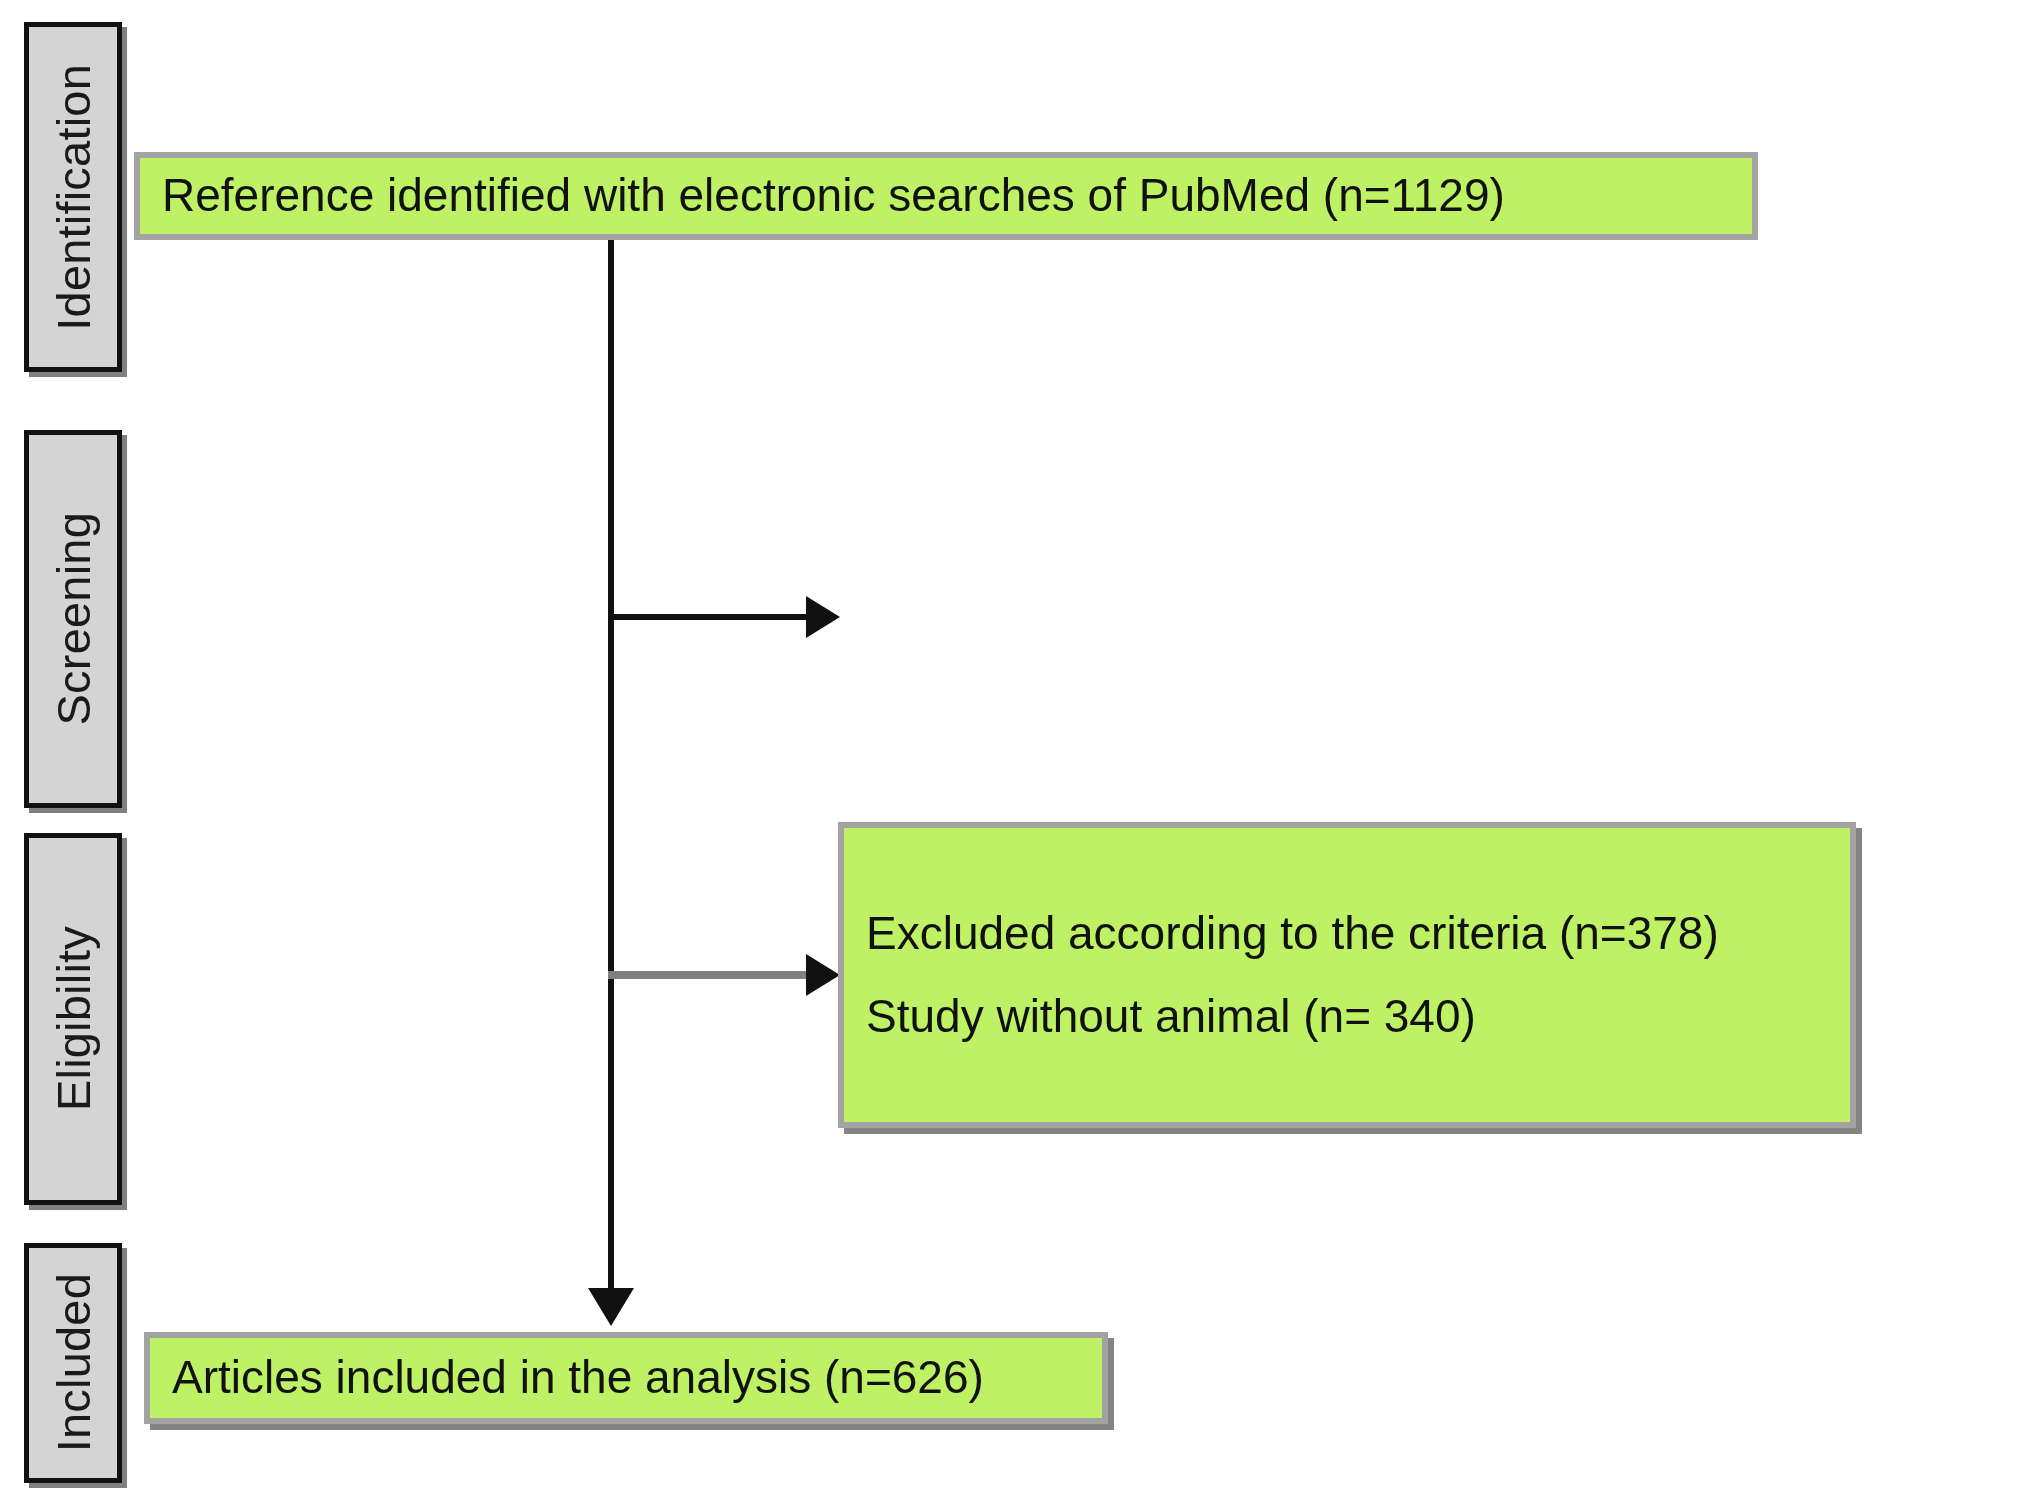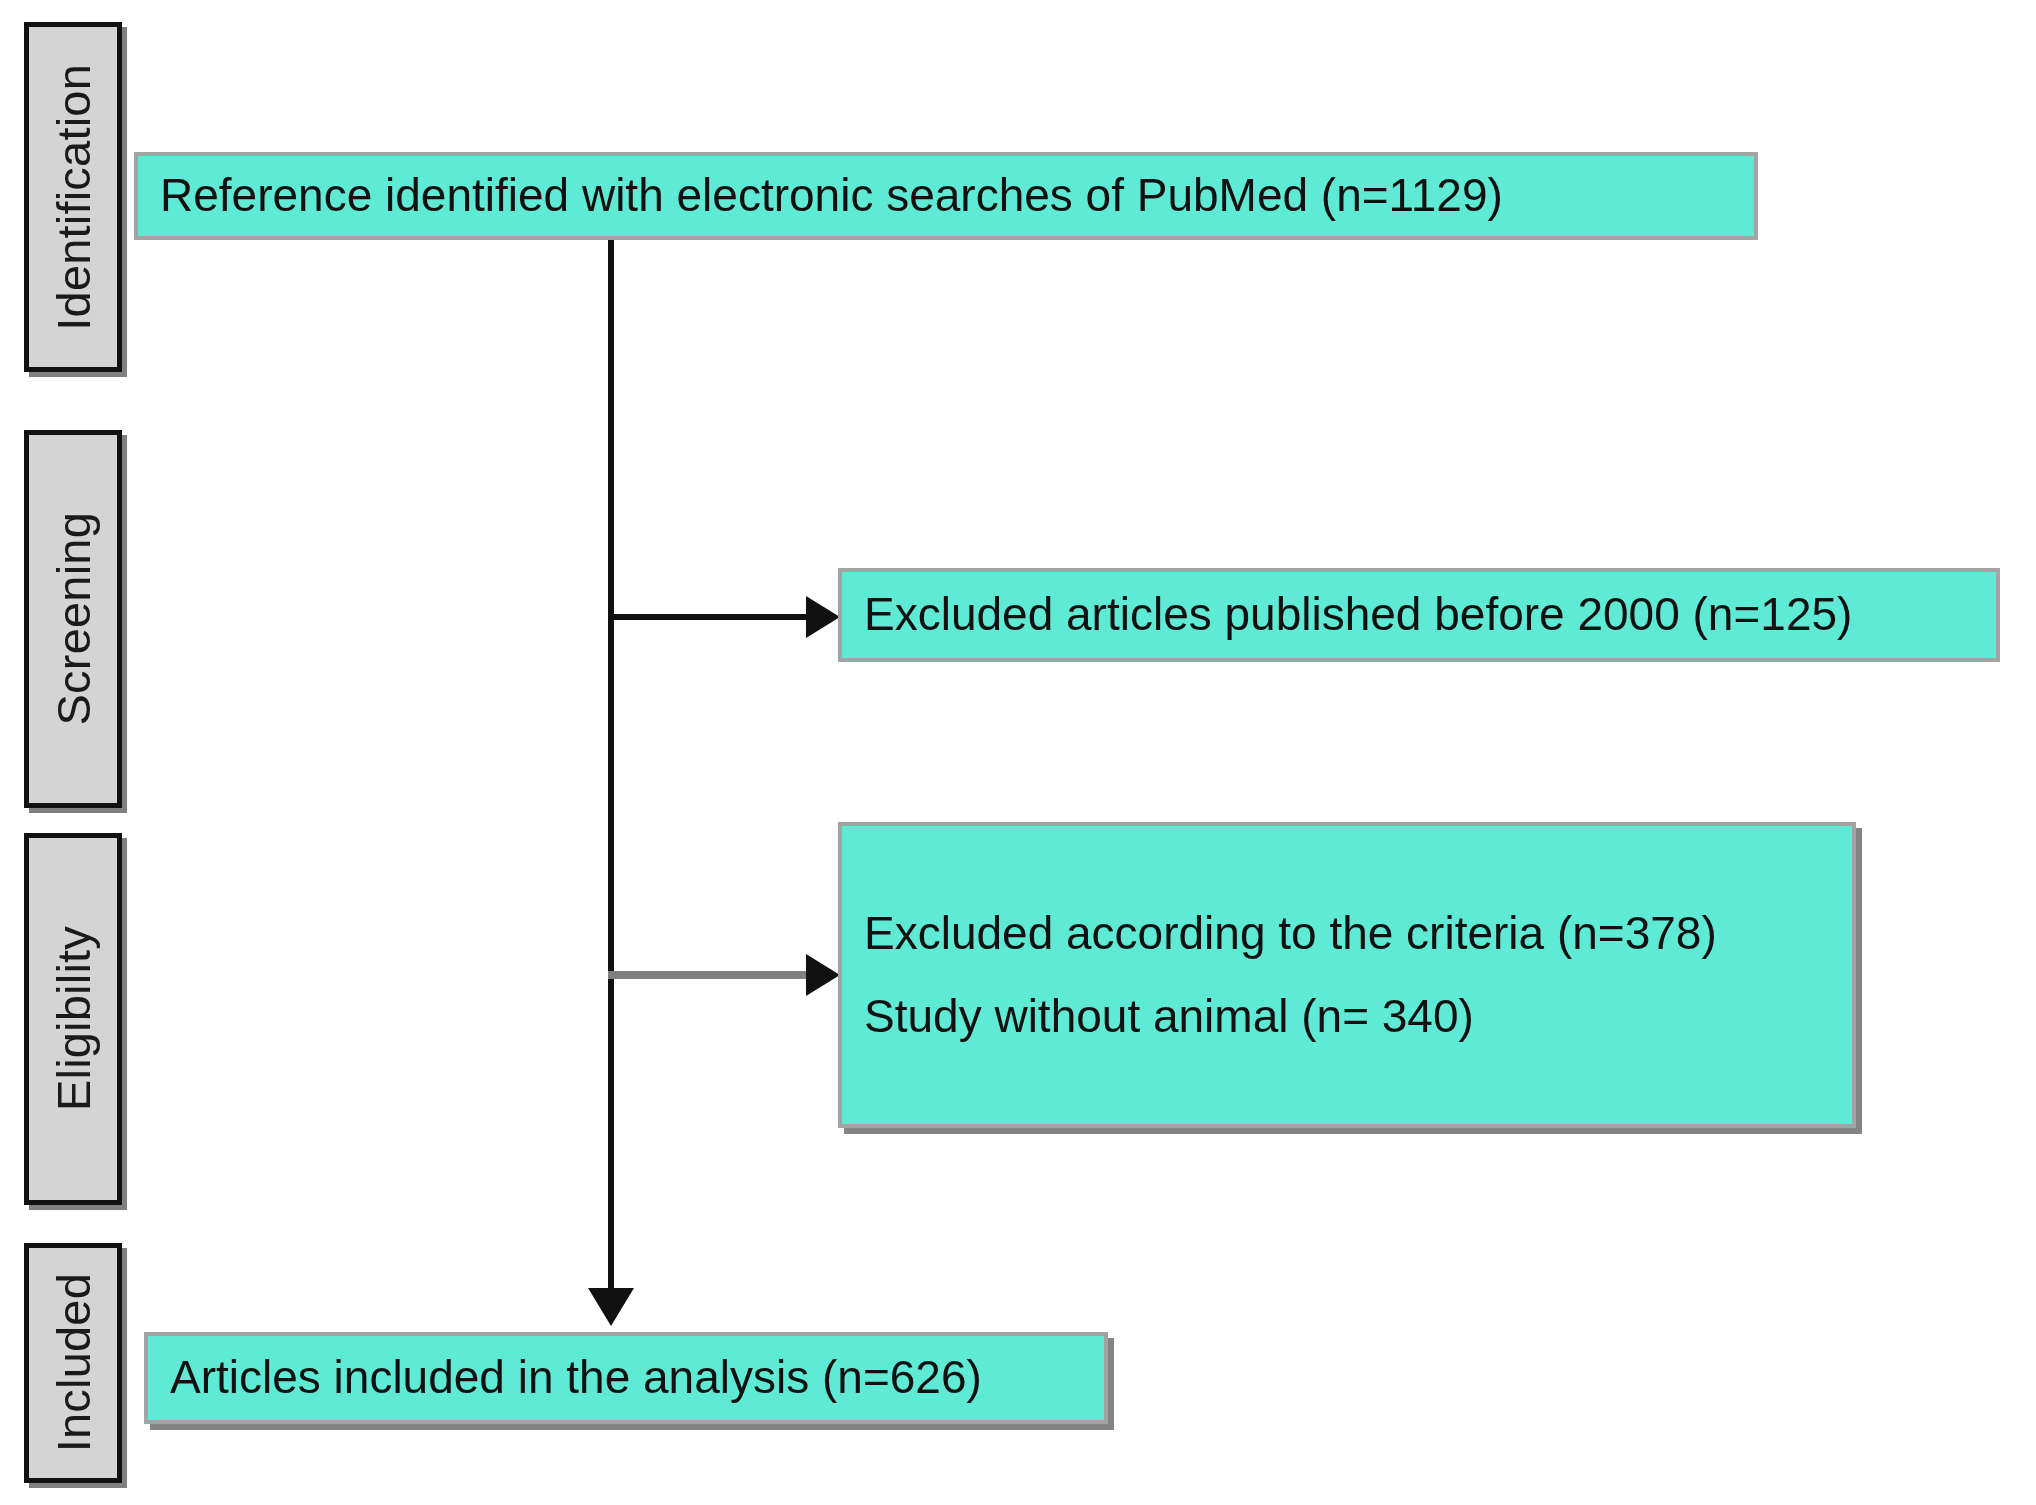--- a/index.html
+++ b/index.html
@@ -36,22 +36,22 @@
     line-height: 1;
     color: #1a1a1a;
     letter-spacing: 0.2px;
     white-space: nowrap;
     font-family: "Liberation Sans", sans-serif;
   }
 
   
   .node-box {
     position: absolute;
-    background: #5eead4;
-    border: 4px solid #a3a3a3;
+    background: #bef264;
+    border: 6px solid #a3a3a3;
     box-sizing: border-box;
     display: flex;
     flex-direction: column;
     justify-content: center;
     padding: 6px 20px 6px 22px;
   }
   .node-box.shadowed {
     box-shadow: 6px 6px 0 0 rgba(125,125,125,0.95);
   }
   .node-line {
@@ -120,23 +120,20 @@
 
   <div class="h-line gray" style="left:608px; top:971px; width:212px; height:8px;"></div>
   <div class="arrow-right" style="left:806px; top:954px;"></div>
 
   <div class="arrow-down" style="left:588px; top:1288px;"></div>
 
   <div class="node-box" style="left:134px; top:152px; width:1624px; height:88px;">
     <span class="node-line">Reference identified with electronic searches of PubMed (n=1129)</span>
   </div>
 
-  <div class="node-box" style="left:838px; top:568px; width:1162px; height:94px;">
-    <span class="node-line">Excluded articles published before 2000 (n=125)</span>
-  </div>
 
   <div class="node-box multiline shadowed" style="left:838px; top:822px; width:1018px; height:306px;gap:22px;">
     <span class="node-line">Excluded according to the criteria (n=378)</span>
     <span class="node-line">Study without animal (n= 340)</span>
   </div>
 
   <div class="node-box shadowed" style="left:144px; top:1332px; width:964px; height:92px;">
     <span class="node-line">Articles included in the analysis (n=626)</span>
   </div>
 

